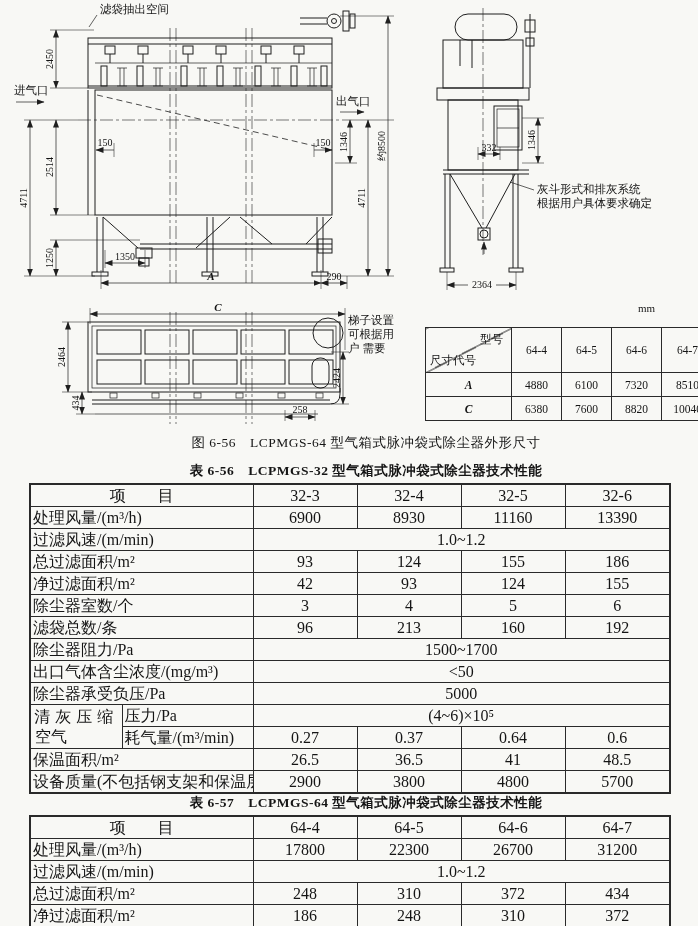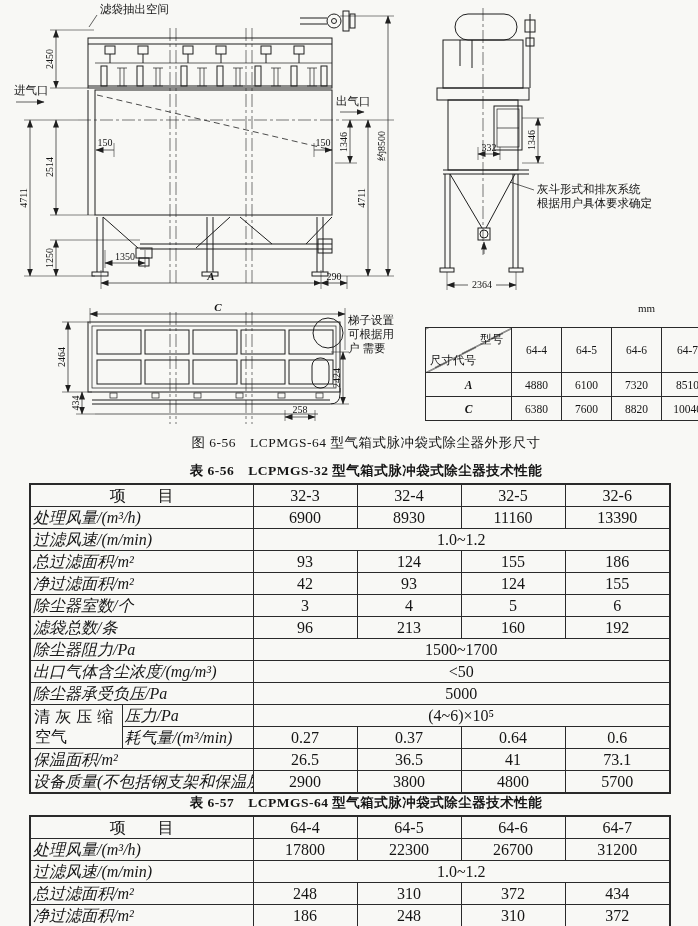--- a/index.html
+++ b/index.html
@@ -31,21 +31,21 @@
   table.spec{
     position:absolute;left:29px;width:640px;border-collapse:collapse;
     table-layout:fixed;border:2px solid #2a2a2a;font-size:16px;
   }
   #table56{top:483px;}
   #table57{top:815px;}
   .spec td{
     border:1px solid #2a2a2a;height:21px;line-height:20px;
     text-align:center;padding:0 2px;white-space:nowrap;overflow:hidden;
   }
-  .spec td.l{text-align:left;font-style:italic;}
+  .spec td.l{text-align:left;}
   .spec td.grp{padding:0 2px;}
   .grp .gl1{letter-spacing:5px;text-align:center;line-height:20px;font-family:Liberation Serif, serif;}
   .grp .gl2{text-align:left;line-height:20px;padding-left:2px;}
 
   #dimtab-wrap{position:absolute;left:402px;top:301px;width:290px;padding-left:23px;}
   #dimtab-wrap .mm{text-align:right;padding-right:60px;font-size:11px;height:14px;line-height:14px;}
   table.dimtab{
     border-collapse:collapse;width:288px;table-layout:fixed;
     border:1.5px solid #2a2a2a;font-size:11.5px;margin-top:12px;
   }
@@ -440,21 +440,21 @@
       <td>0.27</td>
       <td>0.37</td>
       <td>0.64</td>
       <td>0.6</td>
     </tr>
     <tr>
       <td colspan="2" class="l">保温面积/m²</td>
       <td>26.5</td>
       <td>36.5</td>
       <td>41</td>
-      <td>73.1</td>
+      <td>48.5</td>
     </tr>
     <tr>
       <td colspan="2" class="l">设备质量(不包括钢支架和保温层)/kg</td>
       <td>2900</td>
       <td>3800</td>
       <td>4800</td>
       <td>5700</td>
     </tr>
   </tbody>
     </table>

